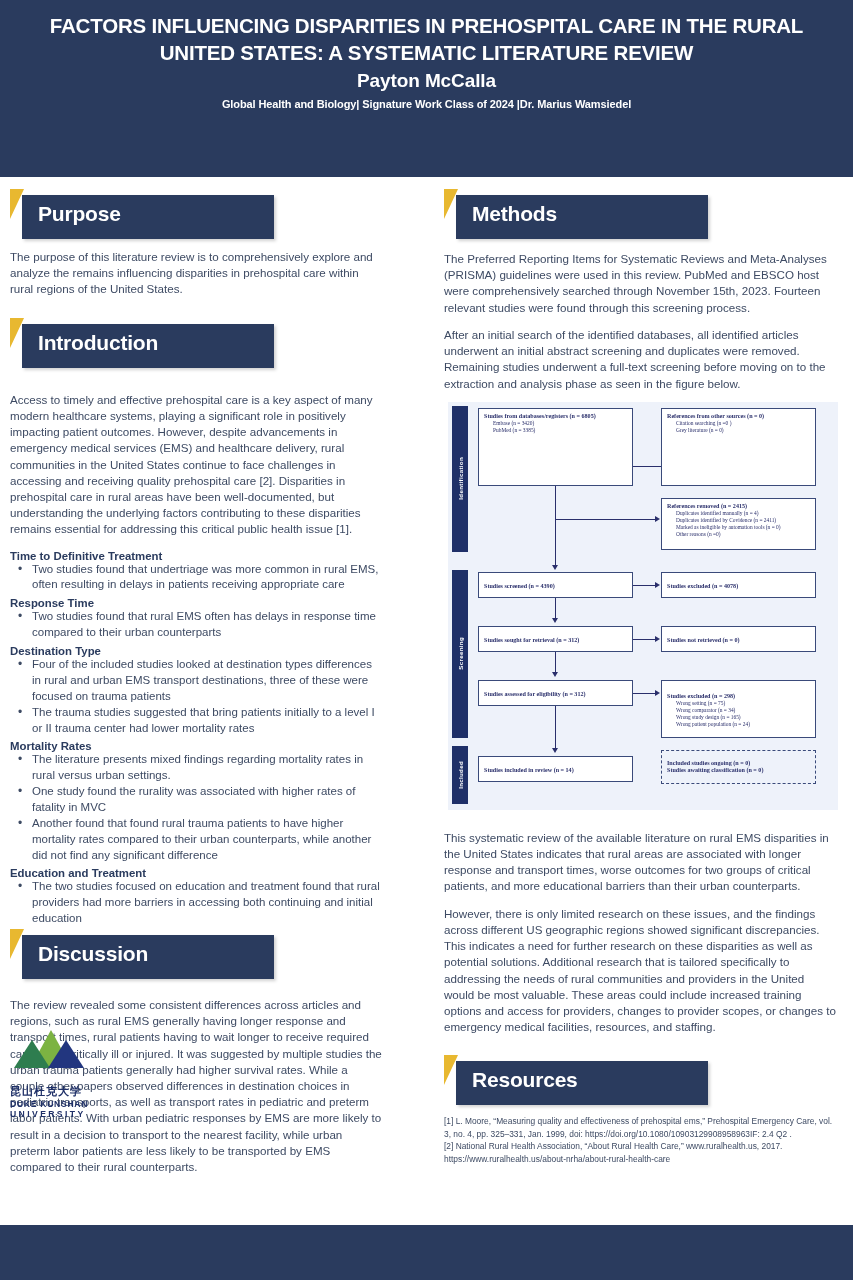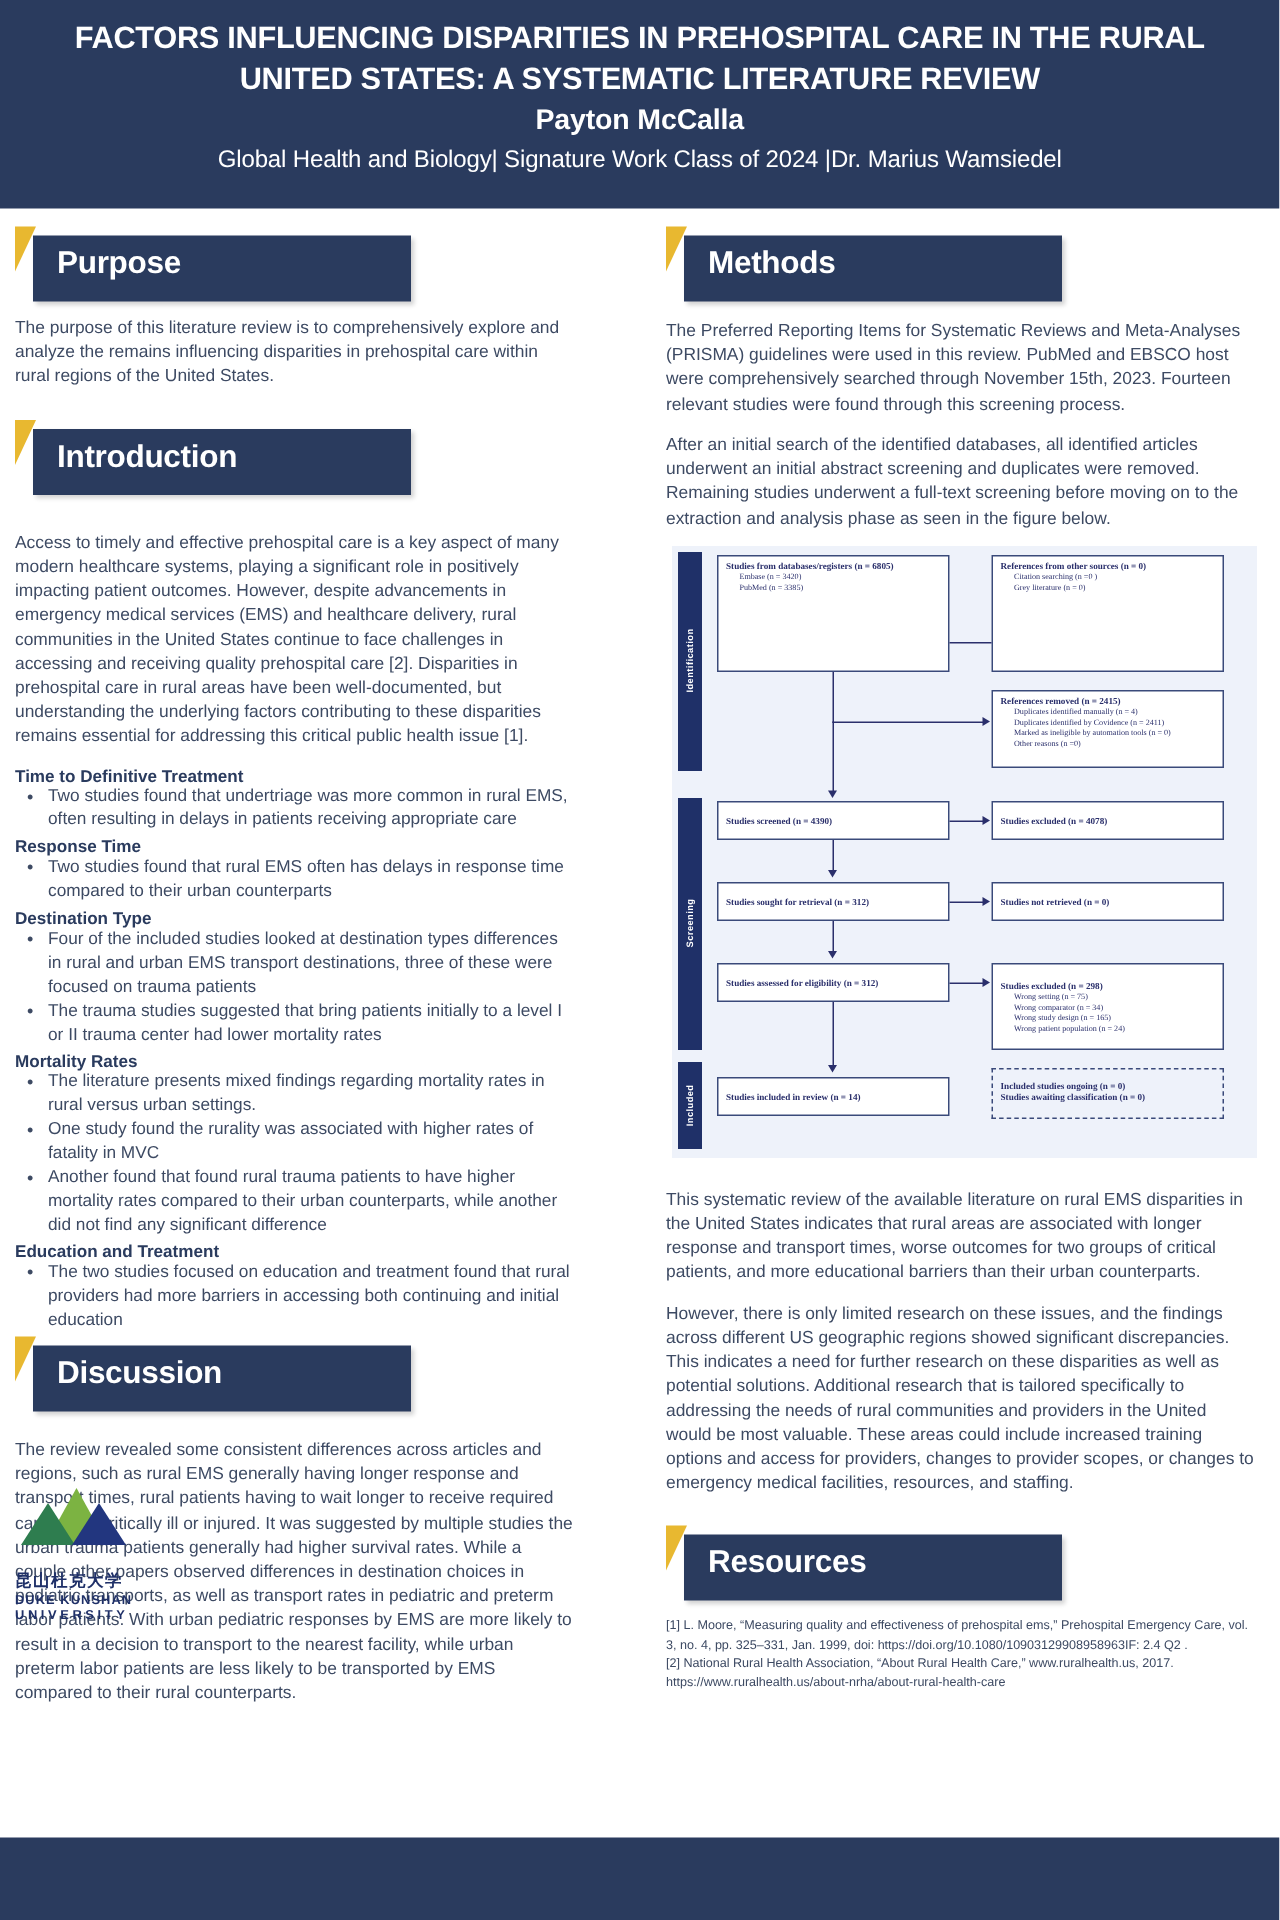--- a/index.html
+++ b/index.html
@@ -12,37 +12,37 @@
     overflow: hidden;
     position: relative;
   }
 
   
   .title-band {
     background: #2a3b5e;
     color: #ffffff;
     padding: 12px 30px 10px 30px;
     text-align: center;
-    height: 139px;
+    height: 177px;
   }
   .poster-title {
     font-size: 20.5px;
     font-weight: bold;
     line-height: 1.32;
     letter-spacing: -0.2px;
   }
   .poster-author {
     font-size: 19px;
     font-weight: bold;
     margin-top: 4px;
     letter-spacing: -0.1px;
   }
   .poster-affil {
-    font-size: 16px;
-    font-weight: normal;
+    font-size: 11px;
+    font-weight: bold;
     margin-top: 6px;
     letter-spacing: -0.1px;
   }
 
   
   .columns {
     display: flex;
     align-items: flex-start;
     position: relative;
     gap: 40px;

